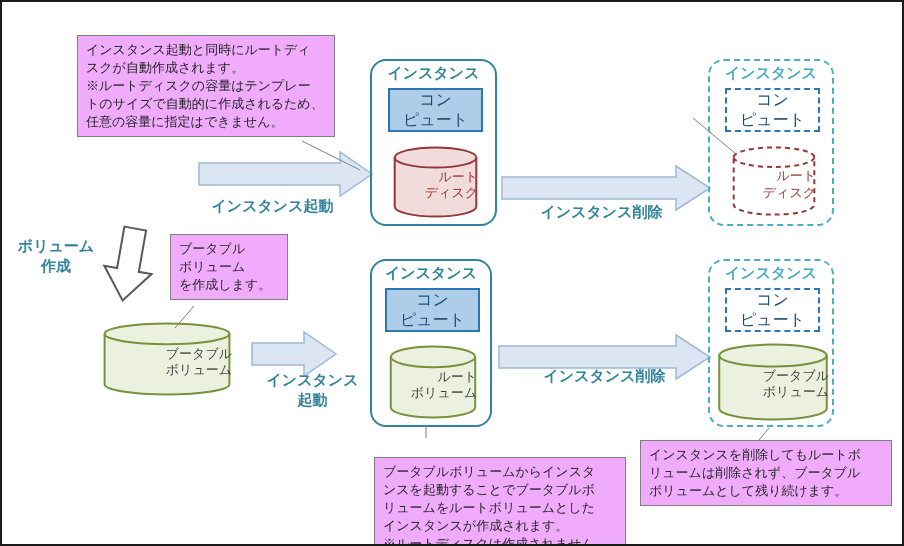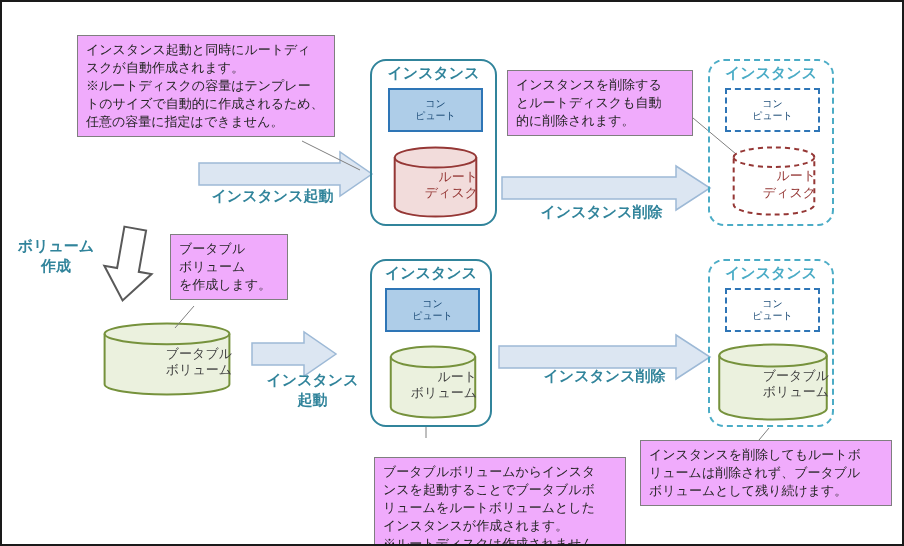--- a/index.html
+++ b/index.html
@@ -10,21 +10,21 @@
   .ml { white-space:pre-line; }
   .callout { position:absolute; background:#f0abfc; border:1px solid #7F7F7F;
              padding:5px 8px; font-size:13px; line-height:1.38; color:#262626; z-index:3; }
   .inst { position:absolute; border:2px solid #31849B; border-radius:16px; z-index:2; }
   .inst.dashed { border-style:dashed; border-color:#4BACC6; }
   .inst-label { position:absolute; top:3px; left:0; right:0; text-align:center;
                 font-weight:bold; font-size:15px; color:#31849B; }
   .inst.dashed > .inst-label { color:#4BACC6; }
   .compute { position:absolute; background:#AECDE8; border:2px solid #2E75B6;
              display:flex; align-items:center; justify-content:center; text-align:center;
-             font-size:10px; line-height:1.25; color:#1F4E79; }
+             font-size:16px; line-height:1.25; color:#1F4E79; }
   .compute.dashed { background:#fff; border-style:dashed; }
   .cyl { position:absolute; }
   .cyl svg { position:absolute; left:0; top:0; width:100%; height:100%; overflow:visible; }
   .cyl .body { fill:var(--fill); stroke:var(--stroke); stroke-width:2; vector-effect:non-scaling-stroke; }
   .cyl .rim  { fill:none; stroke:var(--stroke); stroke-width:2; vector-effect:non-scaling-stroke; }
   .cyl.dashed .body, .cyl.dashed .rim { stroke-dasharray:5 4; }
   .cyl-text { position:absolute; left:0; right:0; top:32%; text-align:right;
               font-size:13px; line-height:1.25; z-index:1; }
   .t-red  { color:#953735; }
   .t-dark { color:#404040; }
@@ -55,45 +55,40 @@
     <line class="leader" x1="757" y1="438" x2="767" y2="426"></line>
   </svg>
 
   <div class="callout" style="left:75px; top:33px; width:258px;">
     <span class="ml">インスタンス起動と同時にルートディ
 スクが自動作成されます。
 ※ルートディスクの容量はテンプレー
 トのサイズで自動的に作成されるため、
 任意の容量に指定はできません。</span>
   </div>
-  <div class="callout" style="left:505px; top:68px; width:186px;">
-    <span class="ml">インスタンスを削除する
-とルートディスクも自動
-的に削除されます。</span>
-  </div>
   <div class="callout" style="left:168px; top:232px; width:118px;">
     <span class="ml">ブータブル
 ボリューム
 を作成します。</span>
   </div>
   <div class="callout" style="left:372px; top:455px; width:252px;">
     <span class="ml">ブータブルボリュームからインスタ
 ンスを起動することでブータブルボ
 リュームをルートボリュームとした
 インスタンスが作成されます。
 ※ルートディスクは作成されません。</span>
   </div>
   <div class="callout" style="left:638px; top:438px; width:252px;">
     <span class="ml">インスタンスを削除してもルートボ
 リュームは削除されず、ブータブル
 ボリュームとして残り続けます。</span>
   </div>
 
 
-  <div class="flow-label" style="left:183px; top:184px; width:175px;">インスタンス起動</div>
+  <div class="flow-label" style="left:183px; top:194px; width:175px;">インスタンス起動</div>
   <div class="flow-label" style="left:512px; top:200px; width:175px;">インスタンス削除</div>
   <div class="flow-label ml" style="left:258px; top:368px; width:105px;">インスタンス
 起動</div>
   <div class="flow-label" style="left:515px; top:364px; width:175px;">インスタンス削除</div>
   <div class="flow-label ml" style="left:6px; top:234px; width:96px;">ボリューム
 作成</div>
 
   <div class="cyl" style="left:100px; top:320px; width:130px; height:74px; --fill:#EBF1DE; --stroke:#76923C;">
     <svg viewBox="0 0 100 100" preserveAspectRatio="none">
       <path class="body" d="M2,16 A48,14 0 0 1 98,16 L98,84 A48,14 0 0 1 2,84 Z"></path>

